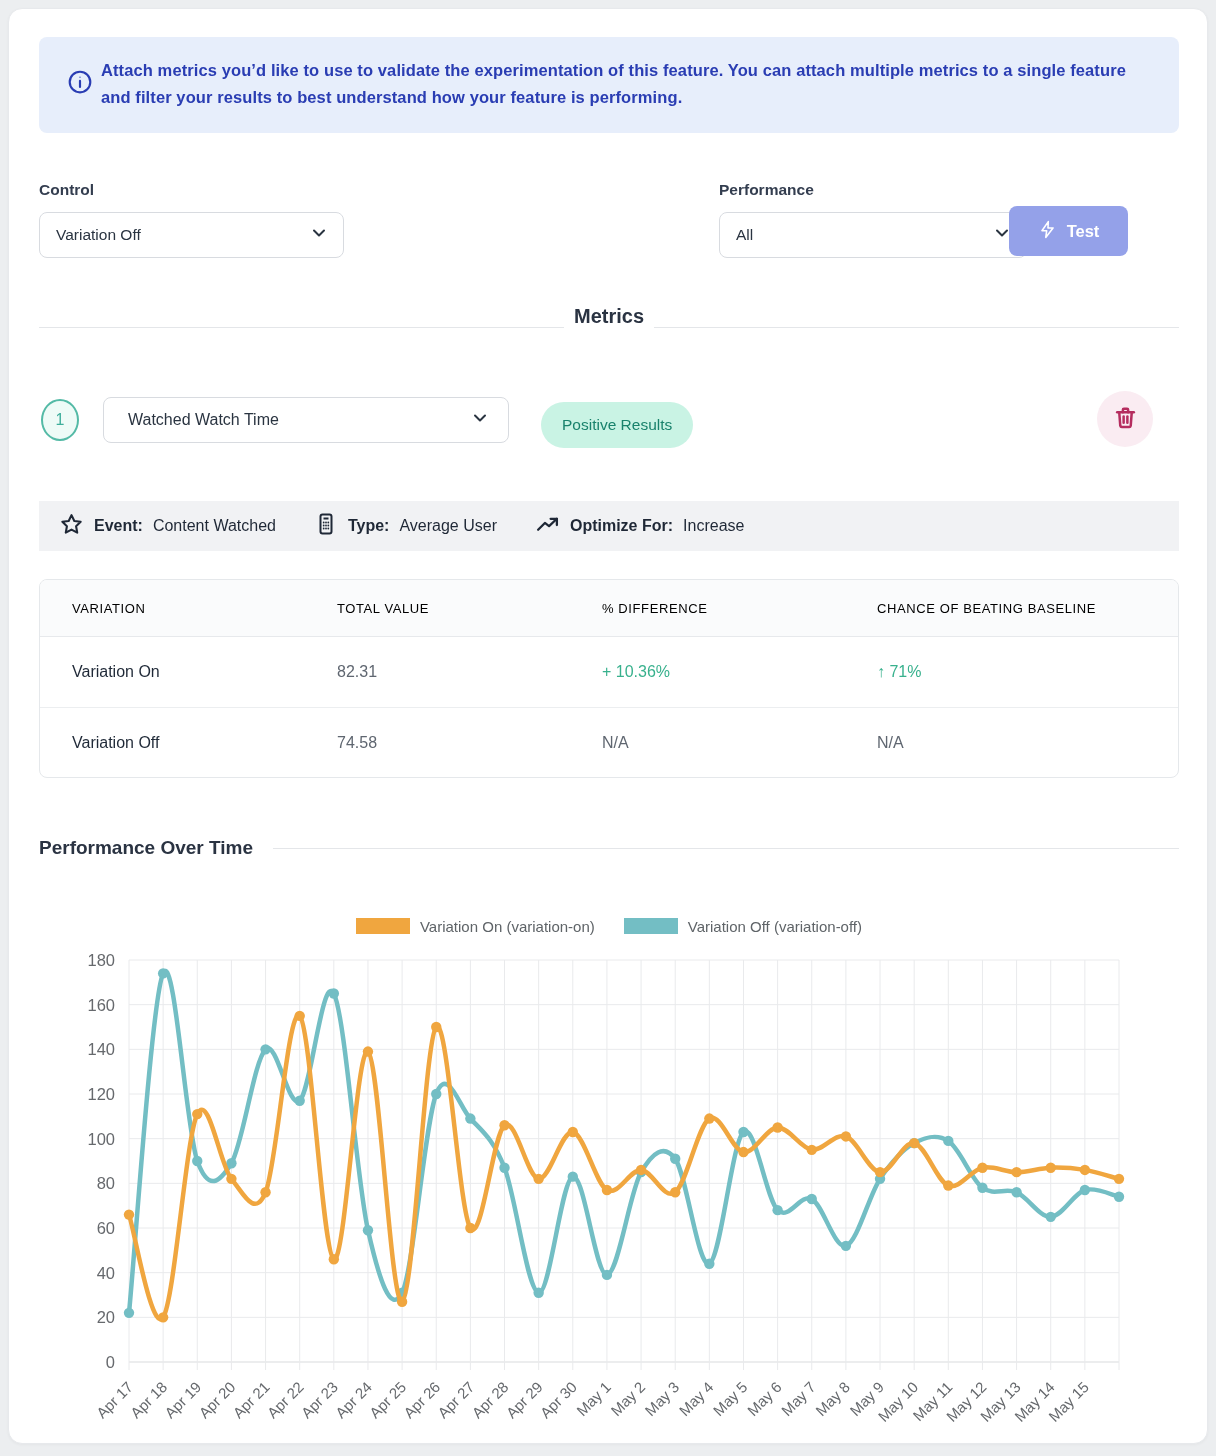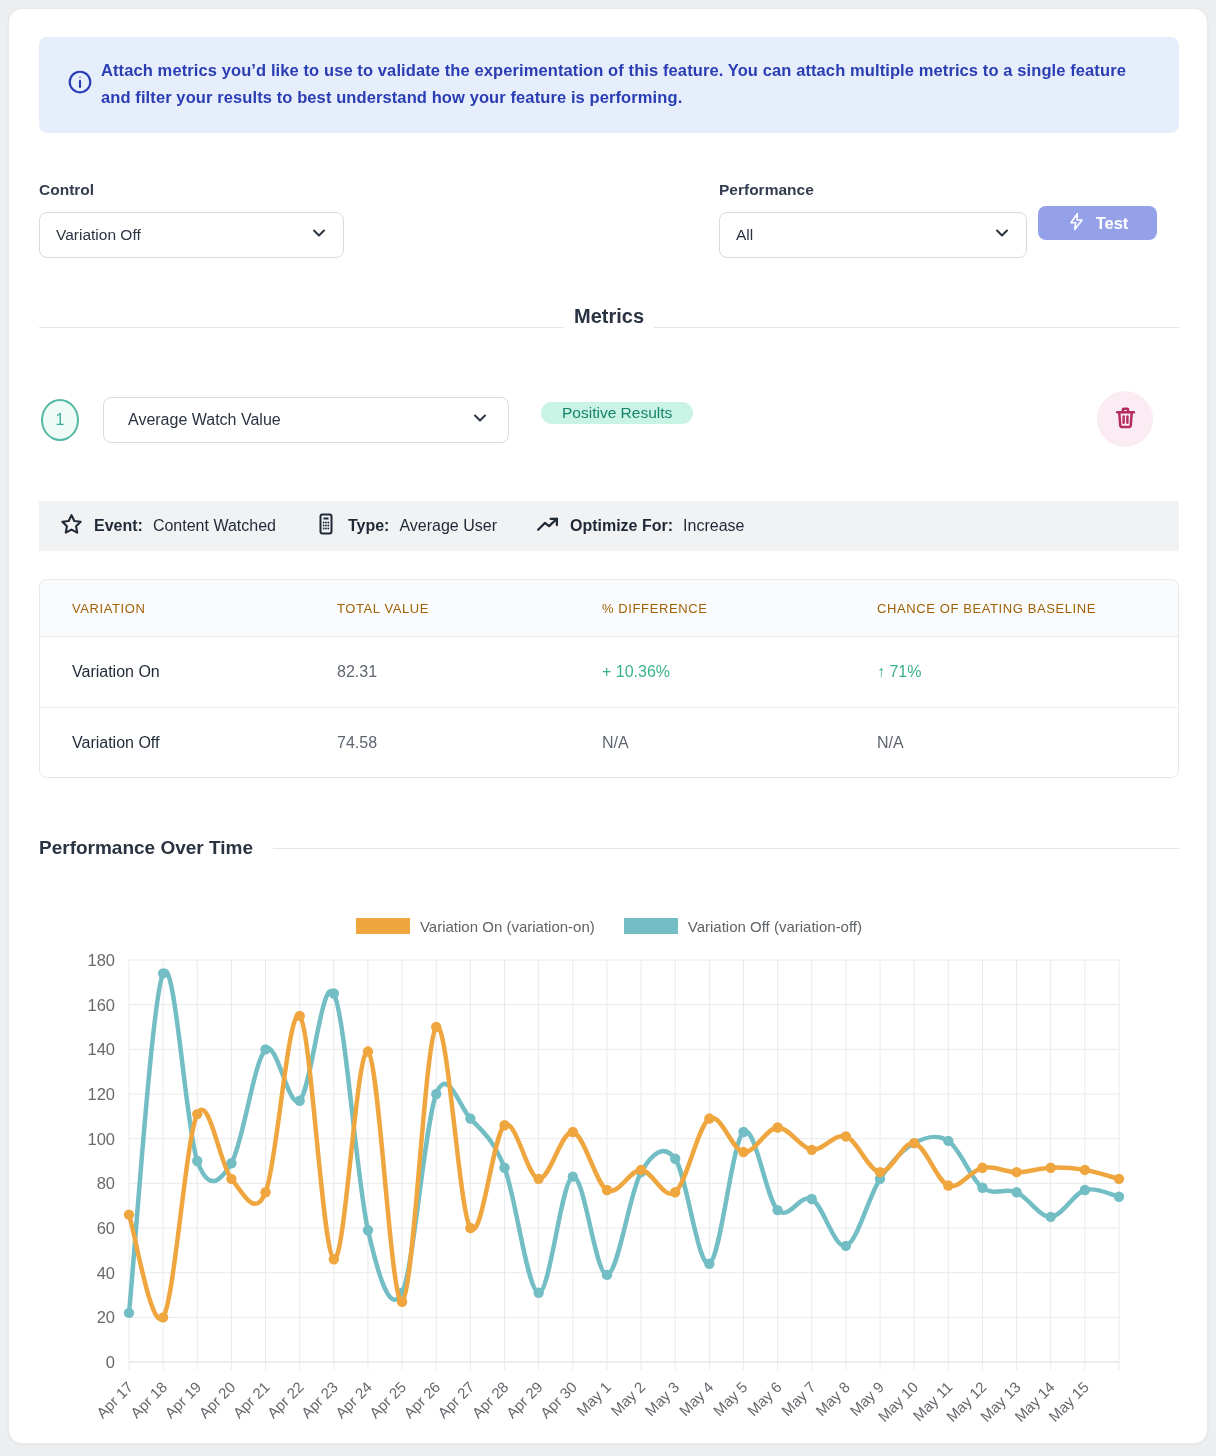--- a/index.html
+++ b/index.html
@@ -22,21 +22,21 @@
   .f-control { position:absolute; left:0; top:0; width:305px; }
   .f-date    { position:absolute; left:340px; top:0; width:307px; }
   .f-env     { position:absolute; left:680px; top:0; width:308px; }
   .selectbox, .datebox { margin-top:13px; height:46px; border:1px solid #d8dbe0;
     border-radius:8px; background:#fff; display:flex; align-items:center;
     padding:0 16px; }
   .selectbox { justify-content:space-between; cursor:pointer; }
   .selectbox .sel-val { font-size:15.5px; color:#2a3441; }
   .datebox input { border:none; outline:none; width:100%; font-size:15.5px;
     color:#8e949d; font-family:"Liberation Sans", sans-serif; background:transparent; }
-  .test-btn { position:absolute; left:999px; top:25px; width:119px; height:34px;
+  .test-btn { position:absolute; left:970px; top:25px; width:119px; height:50px;
     background:#94a1e9; border:none; border-radius:8px; color:#fff;
     font-size:16.5px; font-weight:700; display:flex; align-items:center;
     justify-content:center; gap:10px; cursor:pointer;
     font-family:"Liberation Sans", sans-serif; }
 
   
   .metrics-head { position:absolute; left:30px; top:296px; width:1140px;
     display:flex; align-items:flex-end; gap:10px; }
   .metrics-head .line { flex:1; height:1px; background:#e4e6e9; }
   .metrics-head h2 { font-size:20px; font-weight:700; color:#2a3342; }
@@ -45,42 +45,42 @@
   .metric-row { position:absolute; left:30px; top:388px; width:1140px; height:52px; }
   .num-badge { position:absolute; left:2px; top:2px; width:38px; height:42px;
     border:2px solid #54baa6; border-radius:50%; background:#eefbf7;
     color:#3eae9b; font-size:16px; display:flex; align-items:center;
     justify-content:center; }
   .metric-select { position:absolute; left:64px; top:0; width:406px; height:46px;
     border:1px solid #d8dbe0; border-radius:8px; background:#fff; display:flex;
     align-items:center; justify-content:space-between; padding:0 20px 0 24px;
     cursor:pointer; }
   .metric-select .sel-val { font-size:16px; color:#2a3441; }
-  .result-pill { position:absolute; left:502px; top:5px; height:22px;
+  .result-pill { position:absolute; left:502px; top:5px; height:46px;
     background:#c9f3e4; color:#19826c; font-size:15.5px; border-radius:999px;
     display:flex; align-items:center; padding:0 21px; }
   .trash-btn { position:absolute; right:26px; top:-6px; width:56px; height:56px;
     border-radius:50%; background:#faecf2; border:none; display:flex;
     align-items:center; justify-content:center; cursor:pointer; }
 
   
   .event-bar { position:absolute; left:30px; top:492px; width:1140px; height:50px;
     background:#f1f2f4; display:flex; align-items:center; padding:0 20px; gap:20px; }
   .event-item { display:flex; align-items:center; gap:10px; margin-right:18px; }
   .event-item .lbl { font-size:16px; font-weight:700; color:#1f2836; }
   .event-item .val { font-size:16px; color:#1f2836; font-weight:400; }
 
   
   .results-table { position:absolute; left:30px; top:570px; width:1140px;
     border:1px solid #e5e8eb; border-radius:8px; background:#fff; overflow:hidden; }
   .t-grid { display:grid; grid-template-columns:265px 265px 275px 1fr;
     align-items:center; padding-left:32px; }
   .t-head { height:57px; background:#fafbfc; border-bottom:1px solid #e7e9ec; }
   .t-head .th { font-size:13px; font-weight:400; letter-spacing:.6px;
-    color:#a16207; text-transform:uppercase; }
+    color:#000000; text-transform:uppercase; }
   .t-row { height:70px; }
   .t-row + .t-row { border-top:1px solid #eceef0; }
   .t-row .var { font-size:16px; font-weight:400; color:#1f2937; }
   .t-row .val { font-size:16px; color:#5f6670; }
   .t-row .pos { color:#38b18d; }
 
   
   .perf-head { position:absolute; left:30px; top:828px; width:1140px;
     display:flex; align-items:center; }
   .perf-head h3 { font-size:19px; font-weight:600; color:#2a3342; white-space:nowrap; }
@@ -147,21 +147,21 @@
 
   <div class="metrics-head">
     <span class="line"></span>
     <h2>Metrics</h2>
     <span class="line"></span>
   </div>
 
   <div class="metric-row">
     <div class="num-badge">1</div>
     <div class="metric-select">
-      <span class="sel-val">Average Watch Value</span>
+      <span class="sel-val">Watched Watch Time</span>
       <span>
         <svg width="16" height="16" viewBox="0 0 16 16" fill="none" stroke="#2a3441" stroke-width="2" stroke-linecap="round" stroke-linejoin="round">
             <polyline points="3,5.5 8,10.5 13,5.5"></polyline>
           </svg>
       </span>
     </div>
     <div class="result-pill">Positive Results</div>
     <button class="trash-btn">
       <span>
         <svg width="25" height="25" viewBox="0 0 24 24" fill="none" stroke="#b52d5f" stroke-width="2.4" stroke-linecap="round" stroke-linejoin="round">

